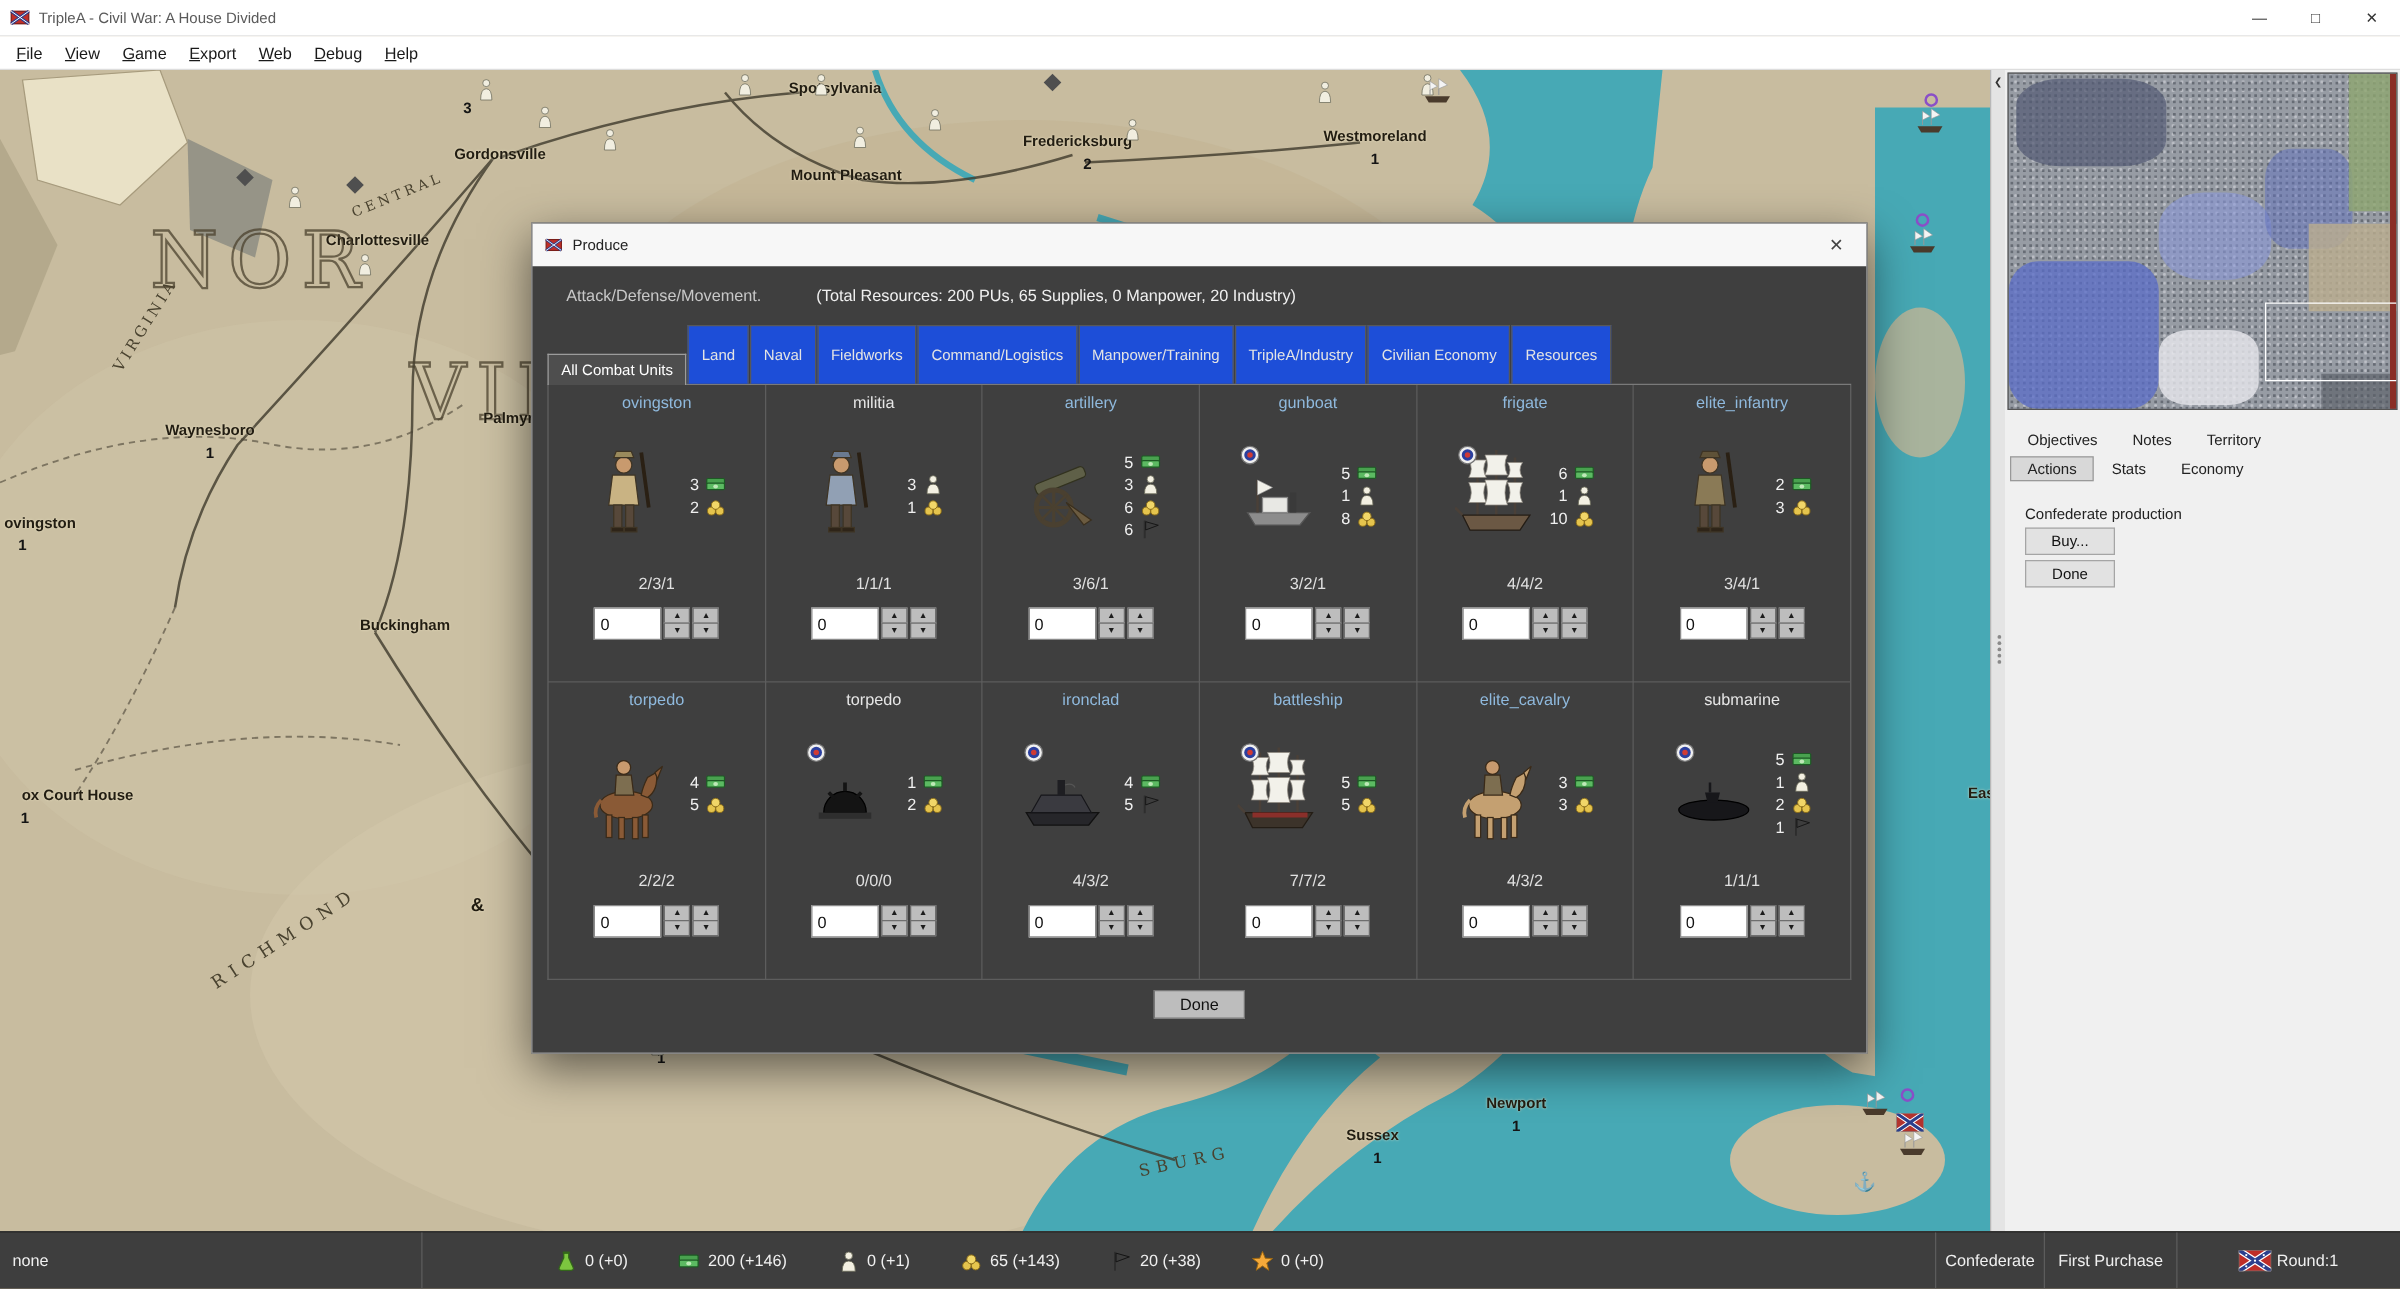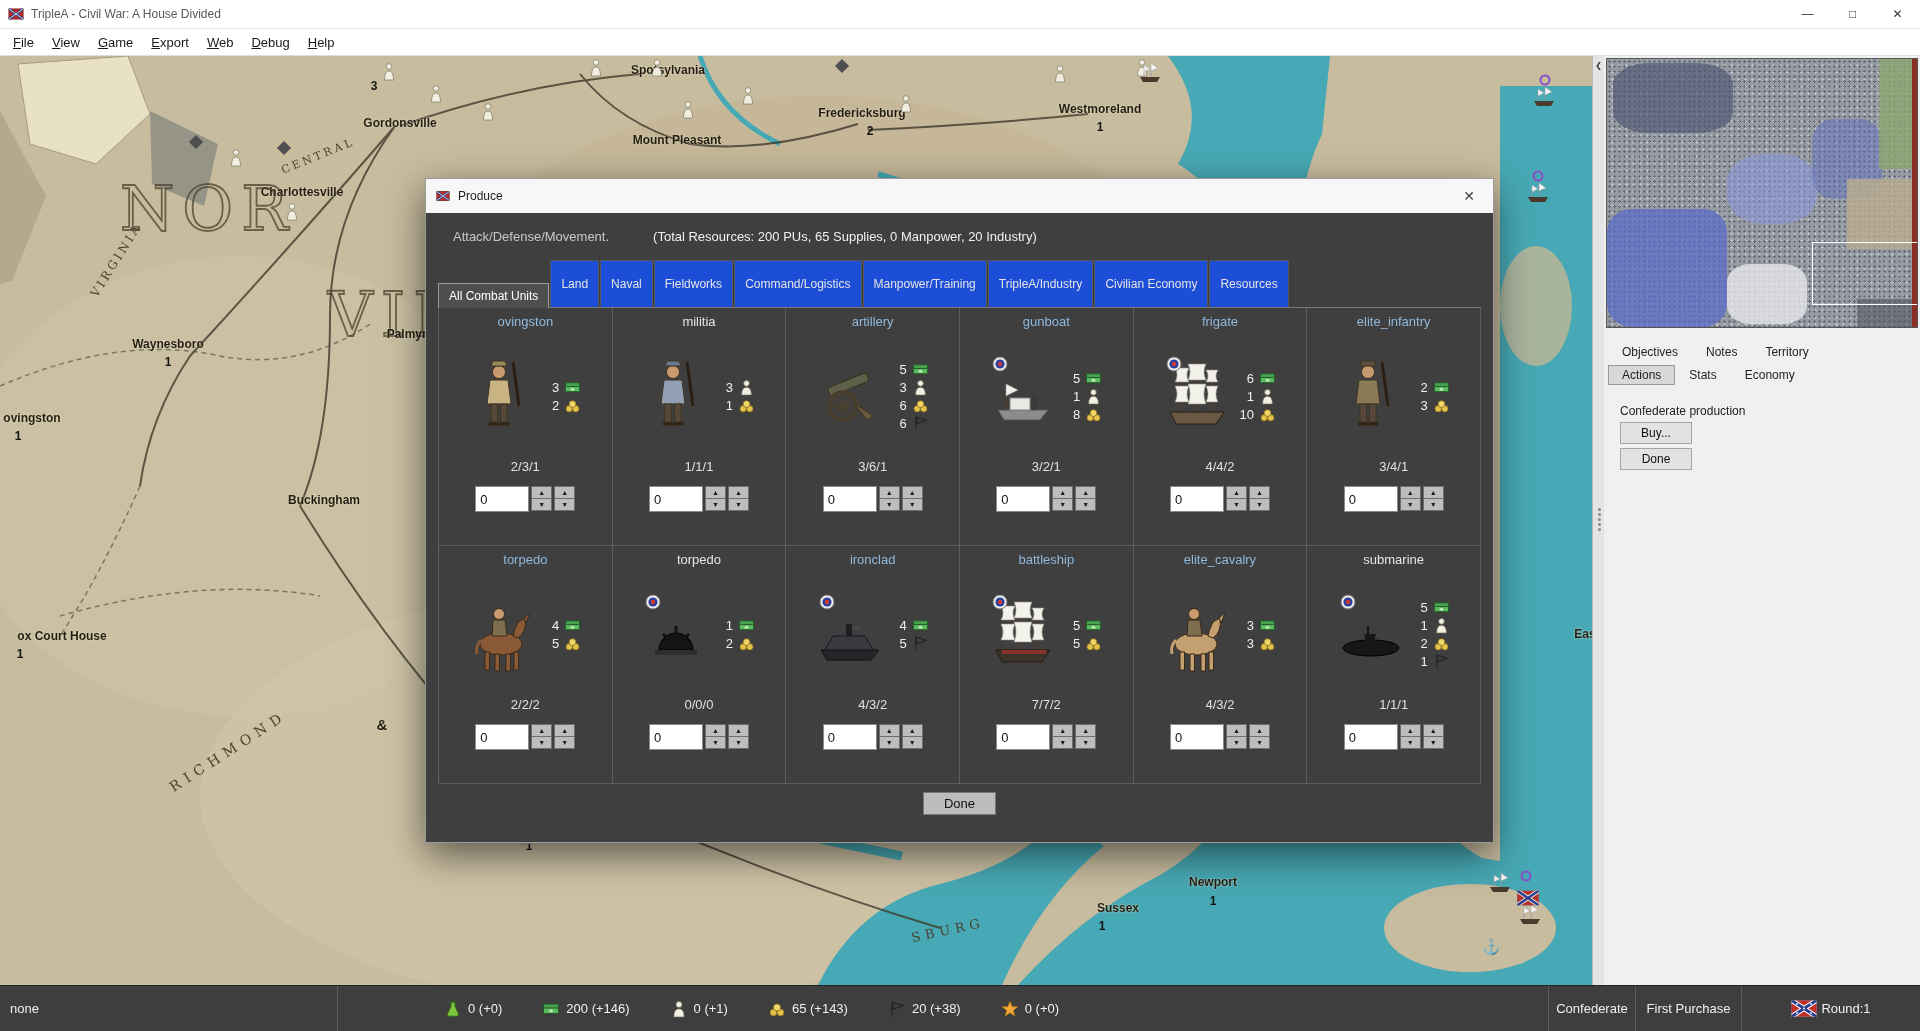--- a/index.html
+++ b/index.html
@@ -175,21 +175,21 @@
         <div class="map-label place" style="left: 32px; top: 362px;">ovingston</div>
         <div class="map-label count" style="left: 18px; top: 380px;">1</div>
         <div class="map-label place" style="left: 324px; top: 444px;">Buckingham</div>
         <div class="map-label place" style="left: 62px; top: 580px;">ox Court House</div>
         <div class="map-label count" style="left: 20px; top: 598px;">1</div>
         <div class="map-label region" style="left: 228px; top: 695px; font-size: 14px; letter-spacing: 6px; transform: translate(-50%, -50%) rotate(-33deg);">RICHMOND</div>
         <div class="map-label place" style="left: 382px; top: 668px; font-size: 15px;">&amp;</div>
         <div class="map-label count" style="left: 529px; top: 790px;">1</div>
         <div class="map-label place" style="left: 1213px; top: 826px;">Newport</div>
         <div class="map-label count" style="left: 1213px; top: 845px;">1</div>
-        <div class="map-label place" style="left: 1098px; top: 852px; margin-left: 20px;">Sussex</div>
+        <div class="map-label place" style="left: 1098px; top: 852px;">Sussex</div>
         <div class="map-label count" style="left: 1102px; top: 870px;">1</div>
         <div class="map-label region" style="left: 948px; top: 874px; font-size: 13px; letter-spacing: 5px; transform: translate(-50%, -50%) rotate(-12deg);">SBURG</div>
         <div class="map-label place" style="left: 1585px; top: 578px;">Eas</div>
       </div>
     <div id="map-markers">
         <div class="marker" style="left: 389px; top: 16px;"><svg width="12" height="18" viewBox="0 0 12 18">
             <circle cx="6" cy="3.5" r="2.8" fill="#f1eee0" stroke="#6a6a5a" stroke-width=".6"></circle>
             <path d="M1.5 17 Q1.5 8 6 8 Q10.5 8 10.5 17 Z" fill="#f1eee0" stroke="#6a6a5a" stroke-width=".6"></path>
           </svg></div>
         <div class="marker" style="left: 436px; top: 38px;"><svg width="12" height="18" viewBox="0 0 12 18">

